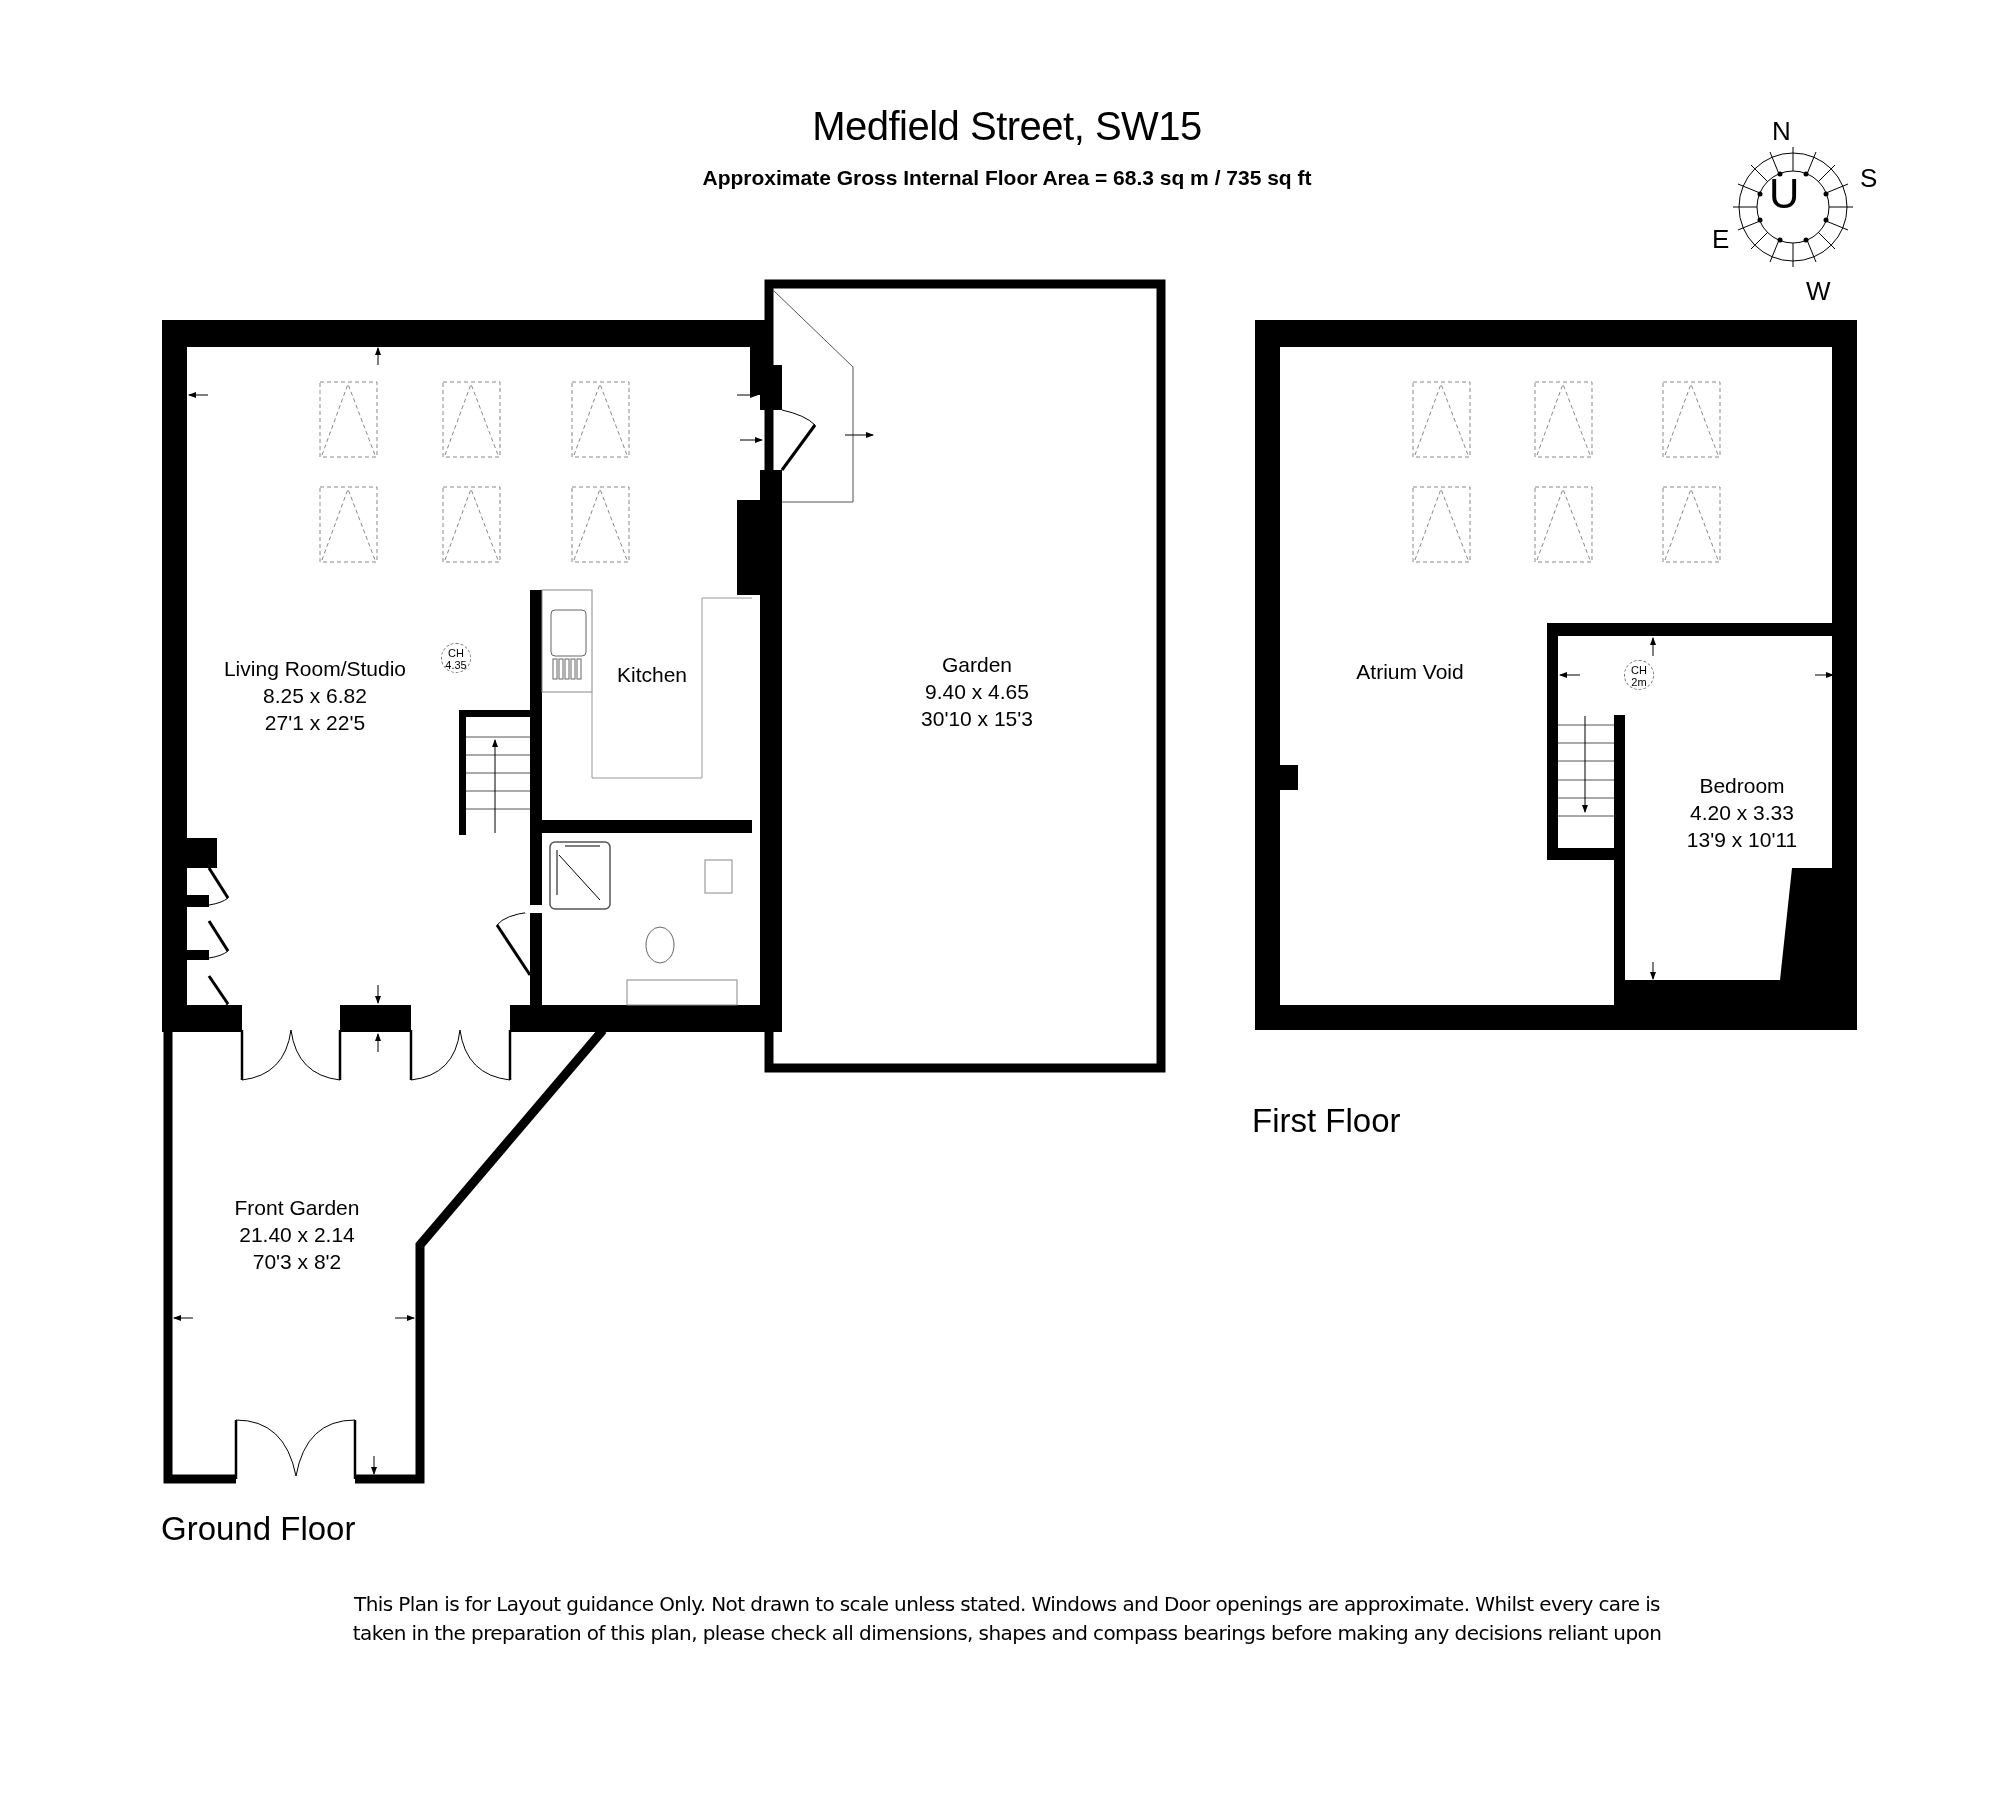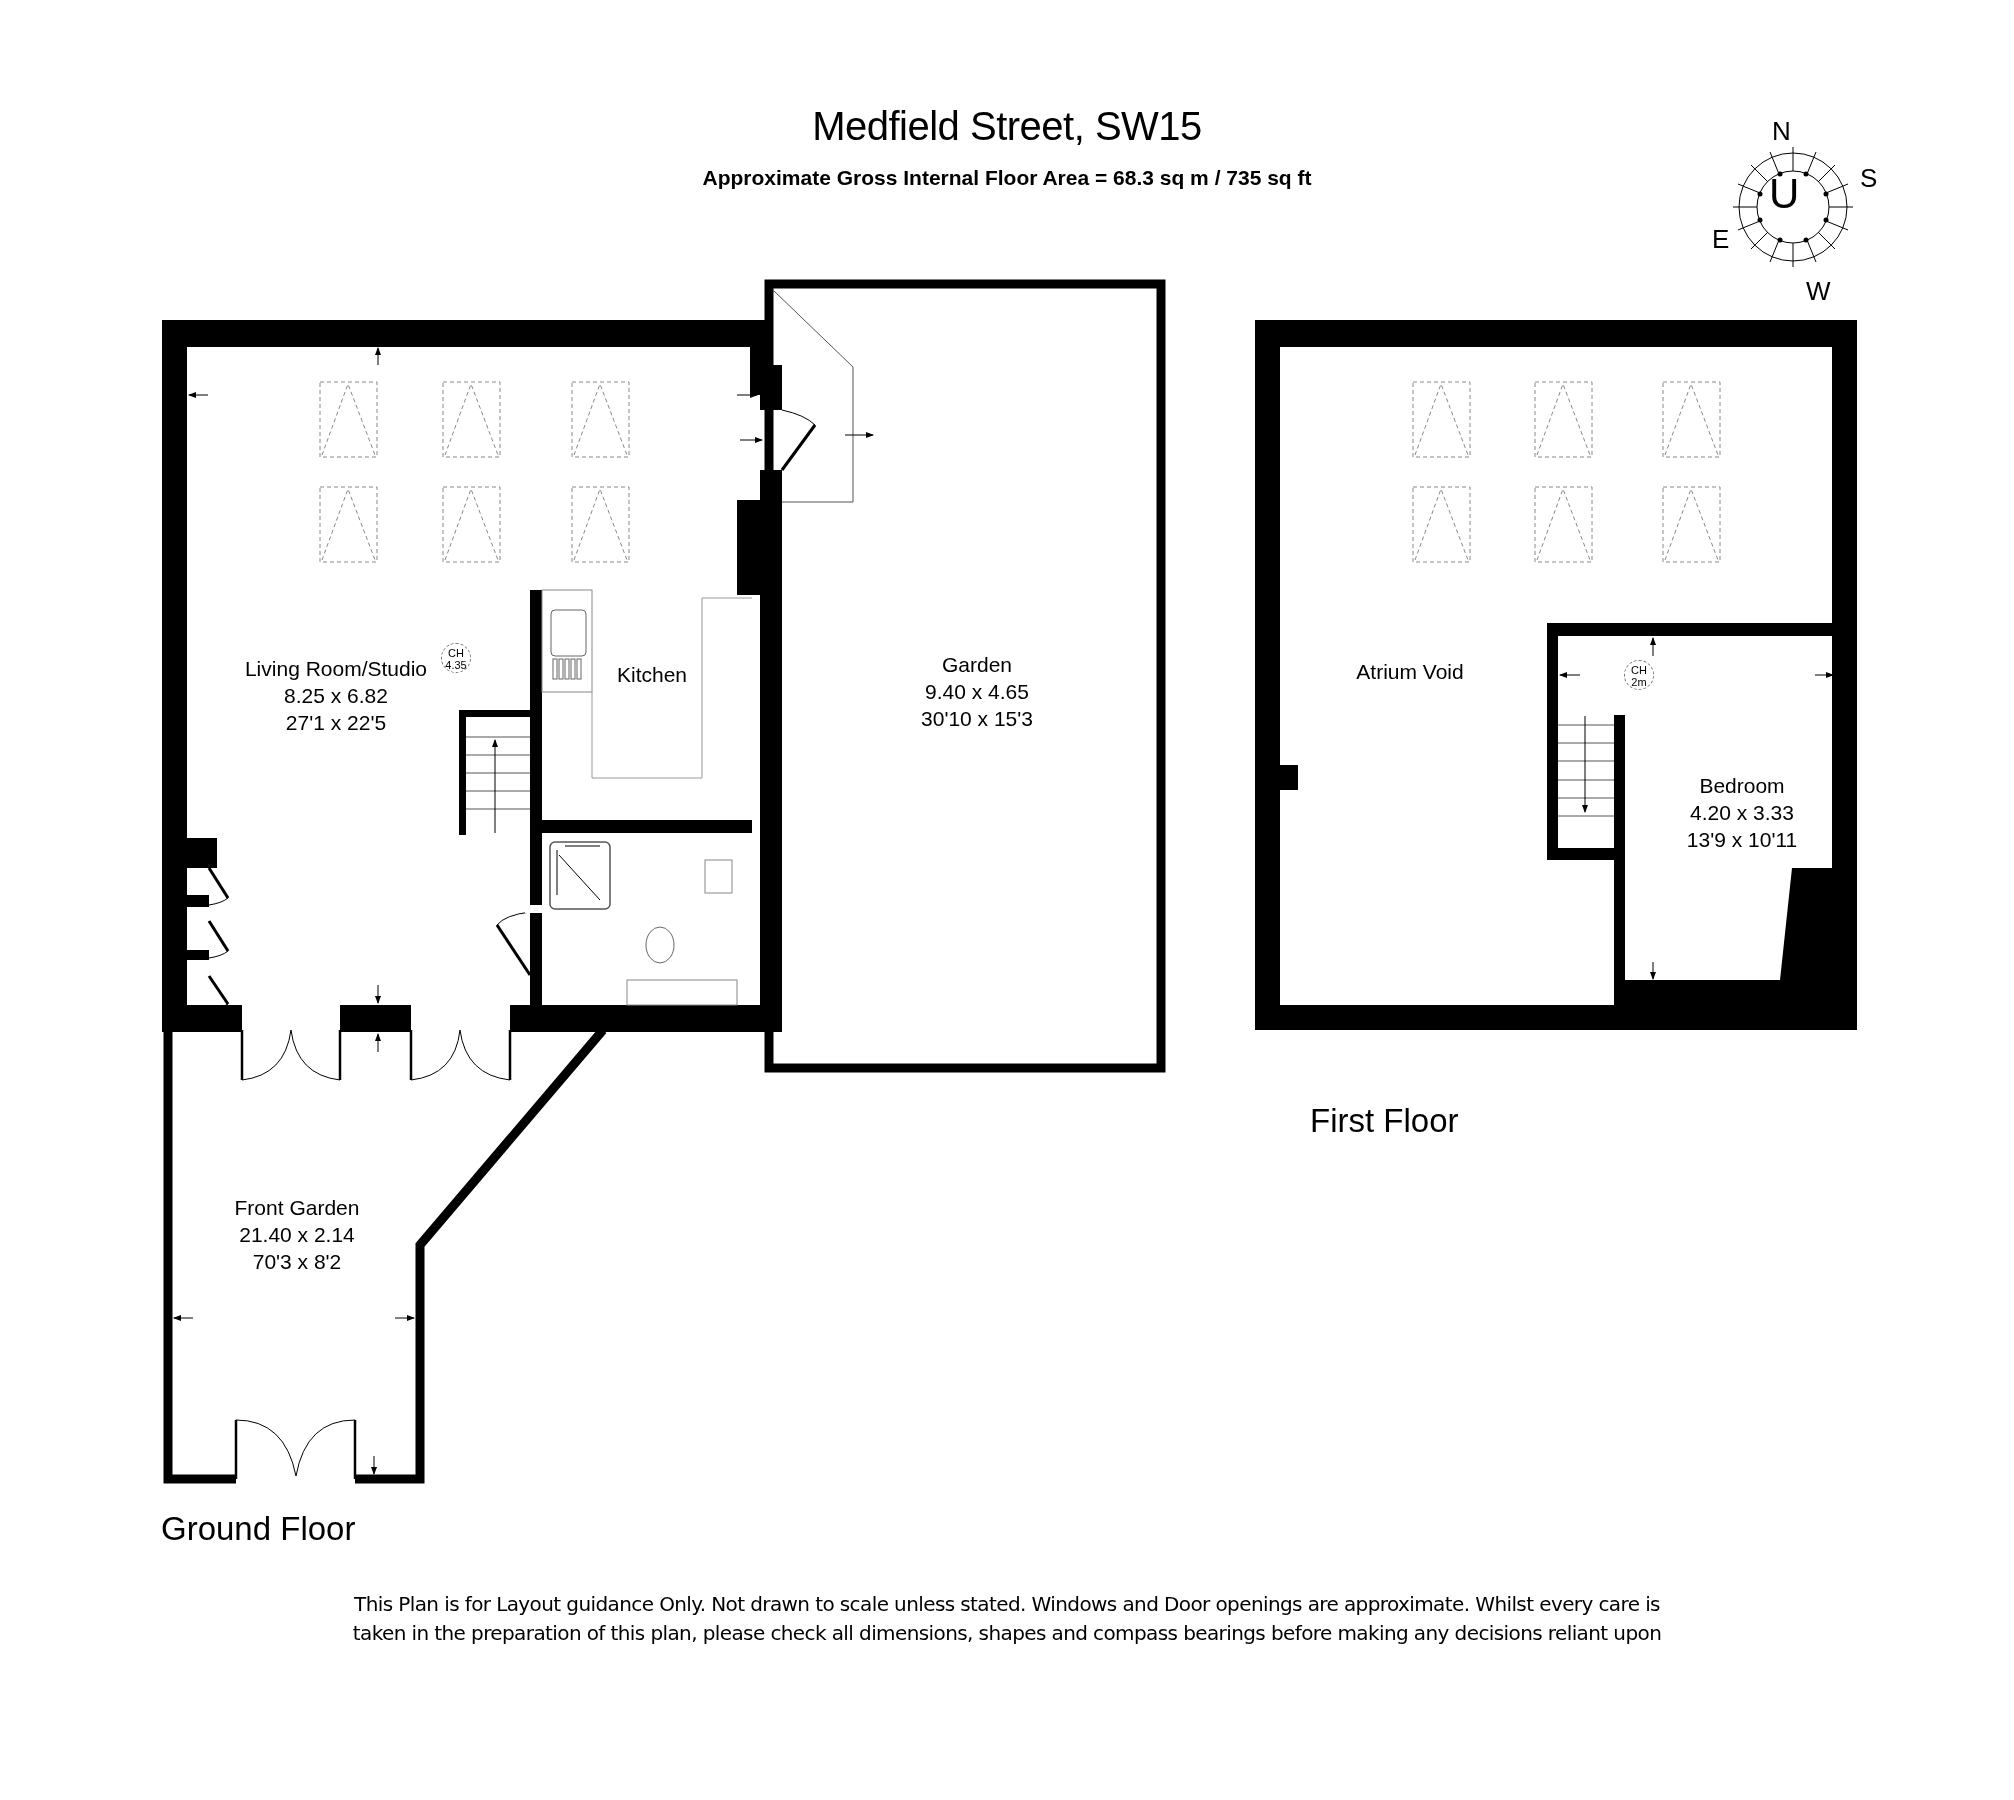--- a/index.html
+++ b/index.html
@@ -206,21 +206,21 @@
     </g>
   </g>
 </svg>
 
 <div class="compass-label" style="left:1769px; top:170px; font-size:42px;">U</div>
 <div class="compass-label" style="left:1772px; top:116px;">N</div>
 <div class="compass-label" style="left:1860px; top:163px;">S</div>
 <div class="compass-label" style="left:1712px; top:224px;">E</div>
 <div class="compass-label" style="left:1806px; top:276px;">W</div>
 
-<div class="room-label" style="left:315px; top:655px;margin-left:21px;">
+<div class="room-label" style="left:315px; top:655px;">
   <div>Living Room/Studio</div>
   <div>8.25 x 6.82</div>
   <div>27'1 x 22'5</div>
 </div>
 <div class="ch" style="left:441px; top:643px;">
   <div>CH</div>
   <div>4.35</div>
 </div>
 <div class="room-label" style="left:652px; top:661px;">
   <div>Kitchen</div>
@@ -242,18 +242,18 @@
 </div>
 <div class="ch" style="left:1624px; top:660px;">
   <div>CH</div>
   <div>2m</div>
 </div>
 <div class="room-label" style="left:1742px; top:772px;">
   <div>Bedroom</div>
   <div>4.20 x 3.33</div>
   <div>13'9 x 10'11</div>
 </div>
-<div class="floor-label" style="left:1310px; top:1102px;">First Floor</div>
+<div class="floor-label" style="left:1252px; top:1102px;">First Floor</div>
 
 <div class="disclaimer">
   <div>This Plan is for Layout guidance Only. Not drawn to scale unless stated. Windows and Door openings are approximate. Whilst every care is</div>
   <div>taken in the preparation of this plan, please check all dimensions, shapes and compass bearings before making any decisions reliant upon</div>
 </div>
 
 </body></html>

